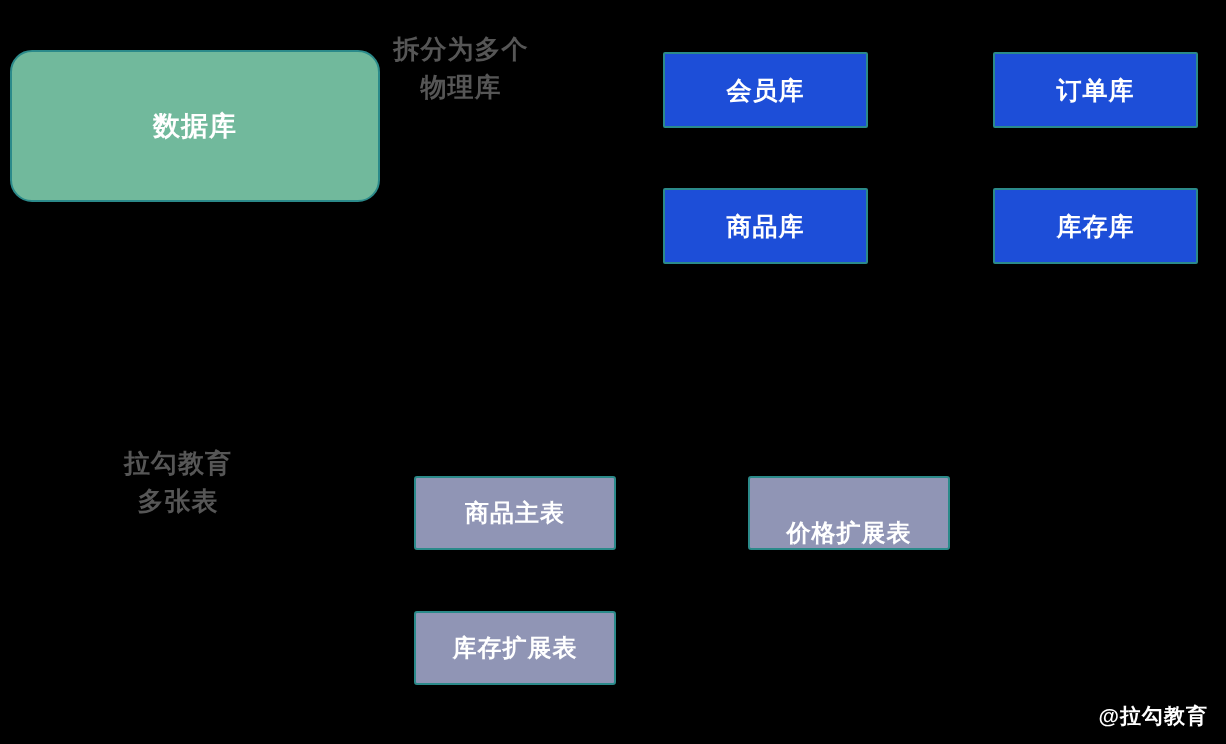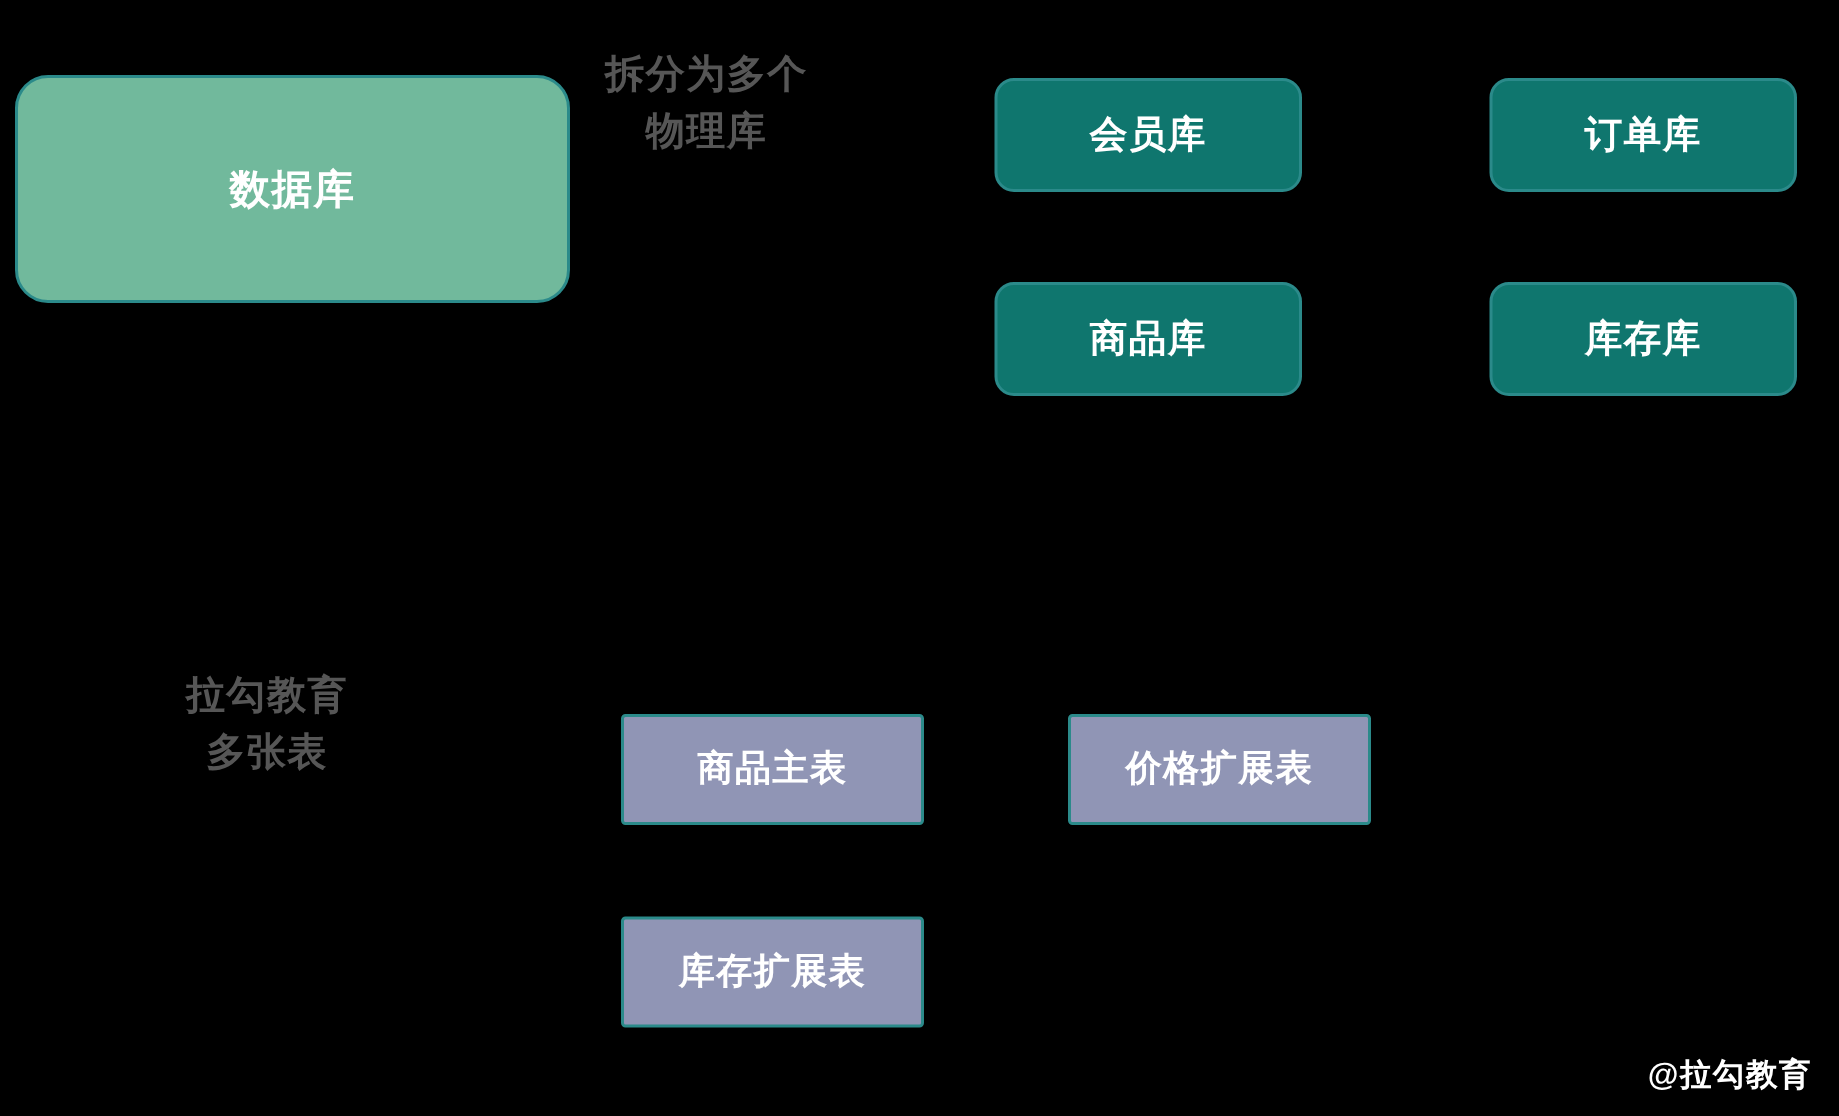--- a/index.html
+++ b/index.html
@@ -36,53 +36,53 @@
     top: 50px;
     width: 370px;
     height: 152px;
     background: #71b99c;
     font-size: 27px;
     border-radius: 22px;
   }
   .node-lib {
     width: 205px;
     height: 76px;
-    background: #0f766e;
+    background: #1d4ed8;
     font-size: 25px;
-    border-radius: 13px;
+    border-radius: 2px;
   }
   .node-table {
     width: 202px;
     height: 74px;
     background: #9095b5;
     font-size: 24px;
     border-radius: 3px;
   }
   .lib-c1 { left: 663px; }
   .lib-c2 { left: 960px; margin-left: 33px; }
   .lib-r1 { top: 52px; }
   .lib-r2 { top: 188px; }
 
   .tbl-c1 { left: 414px; }
-  .tbl-c2 { left: 712px; }
+  .tbl-c2 { left: 748px; align-items: flex-end; }
   .tbl-r1 { top: 476px; }
   .tbl-r2 { top: 611px; }
 
   .caption {
     position: absolute;
     color: #565656;
     font-size: 26px;
     font-weight: bold;
     line-height: 1.48;
     text-align: center;
     letter-spacing: 1px;
     white-space: pre-line;
   }
   .caption-split-db {
-    left: 378px;
+    left: 368px;
     top: 30px;
     width: 186px;
   }
   .caption-split-table {
     left: 88px;
     top: 444px;
     width: 180px;
   }
   .watermark {
     position: absolute;

